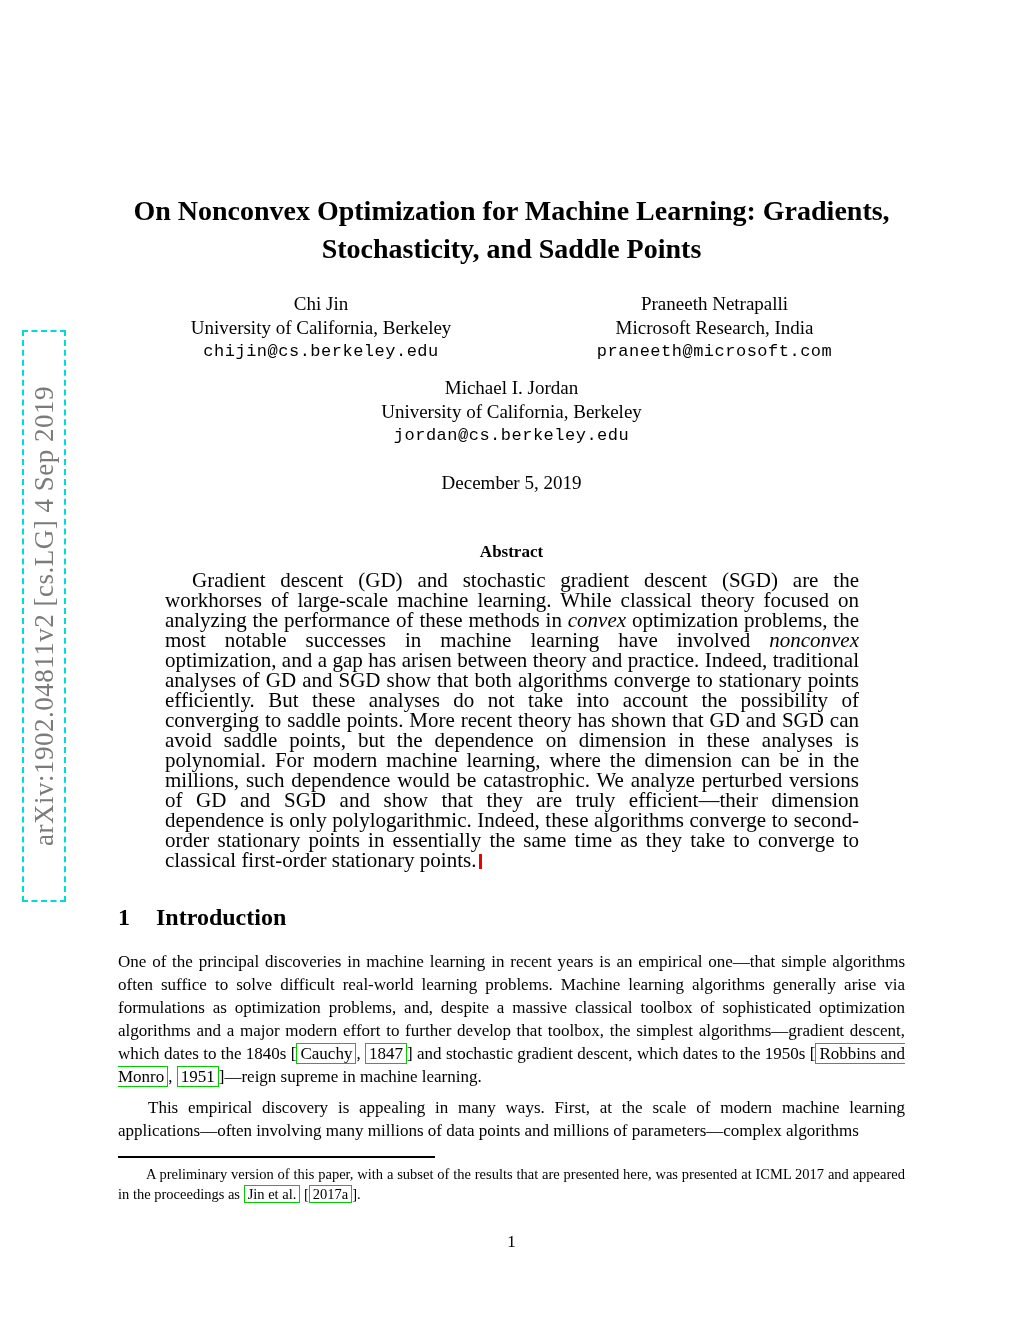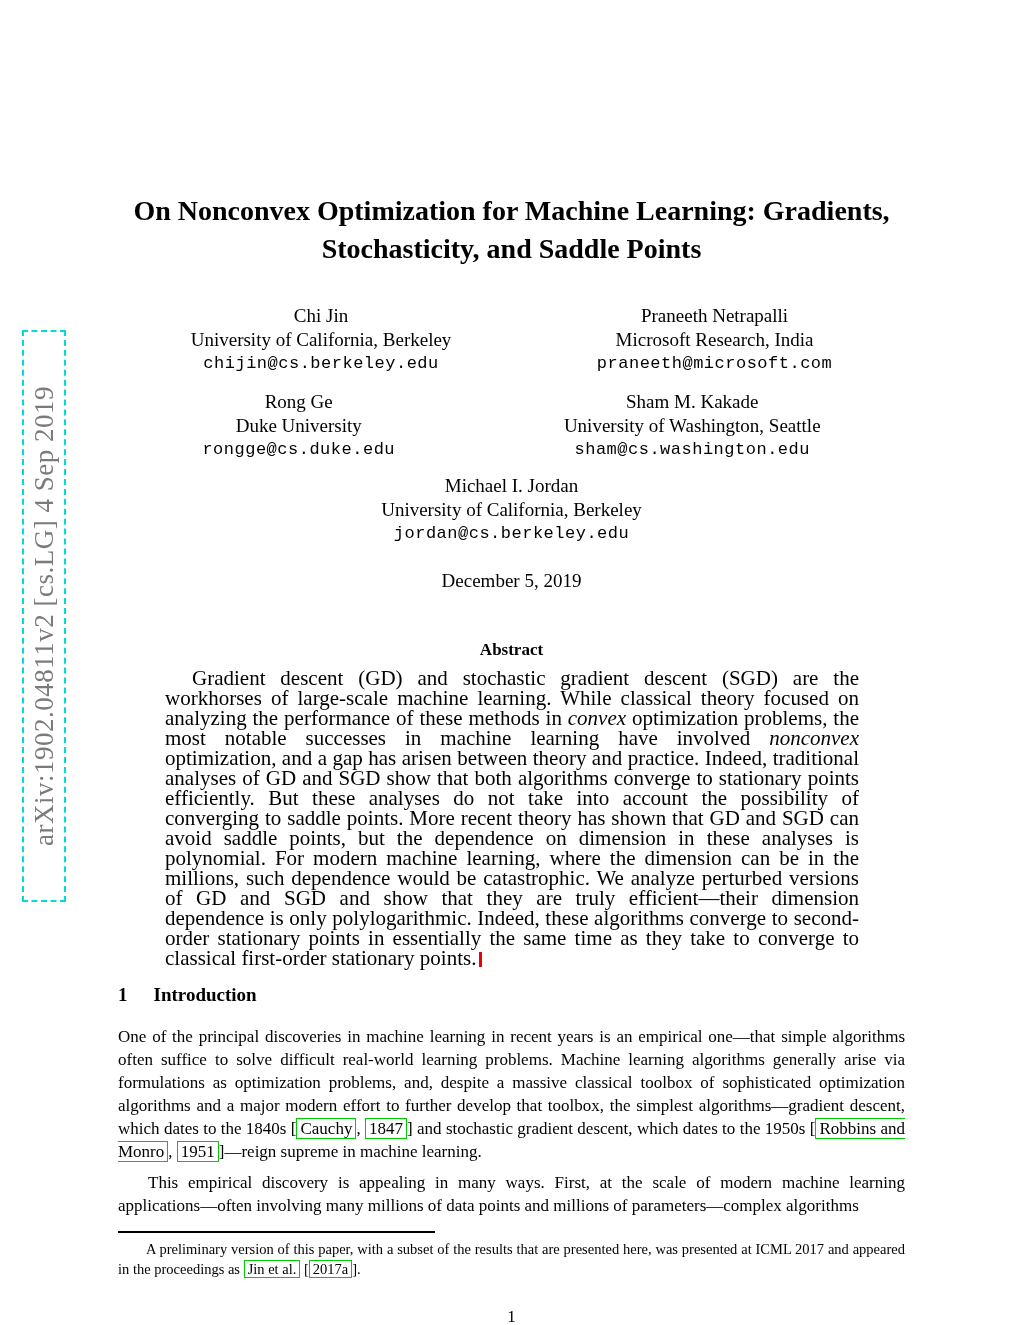--- a/index.html
+++ b/index.html
@@ -41,21 +41,21 @@
   .paper-title {
     margin-top: 184px;
     text-align: center;
     font-weight: bold;
     font-size: 28px;
     line-height: 38px;
   }
   .authors-row {
     display: flex;
     justify-content: space-around;
-    margin-top: 36px;
+    margin-top: 24px;
   }
   .authors-row.single { justify-content: center; }
   .author-block { text-align: center; }
   .author-name { font-size: 19px; line-height: 24px; }
   .author-affil { font-size: 19px; line-height: 24px; }
   .author-email {
     font-family: "Liberation Mono", monospace;
     font-size: 17px;
     line-height: 24px;
     letter-spacing: 0.5px;
@@ -80,23 +80,23 @@
   }
   .edit-mark {
     display: inline-block;
     width: 3px;
     height: 15px;
     background: #ee0000;
     margin-left: 3px;
     vertical-align: -2px;
   }
   .section-heading {
-    margin-top: 16px;
+    margin-top: 34px;
     font-weight: bold;
-    font-size: 19px;
+    font-size: 24px;
   }
   .section-number { margin-right: 26px; }
   .body-par {
     margin-top: 19px;
     font-size: 17px;
     line-height: 23px;
     text-align: justify;
   }
   .body-par.indented { margin-top: 8px; text-indent: 30px; }
   .cite-link {
@@ -145,32 +145,20 @@
         <div class="author-affil">University of California, Berkeley</div>
         <div class="author-email">chijin@cs.berkeley.edu</div>
       </div>
       <div class="author-block">
         <div class="author-name">Praneeth Netrapalli</div>
         <div class="author-affil">Microsoft Research, India</div>
         <div class="author-email">praneeth@microsoft.com</div>
       </div>
     </div>
 
-    <div class="authors-row" style="margin-top: 14px;">
-      <div class="author-block">
-        <div class="author-name">Rong Ge</div>
-        <div class="author-affil">Duke University</div>
-        <div class="author-email">rongge@cs.duke.edu</div>
-      </div>
-      <div class="author-block">
-        <div class="author-name">Sham M. Kakade</div>
-        <div class="author-affil">University of Washington, Seattle</div>
-        <div class="author-email">sham@cs.washington.edu</div>
-      </div>
-    </div>
 
     <div class="authors-row single" style="margin-top: 12px;">
       <div class="author-block">
         <div class="author-name">Michael I. Jordan</div>
         <div class="author-affil">University of California, Berkeley</div>
         <div class="author-email">jordan@cs.berkeley.edu</div>
       </div>
     </div>
 
     <div class="paper-date">December 5, 2019</div>

